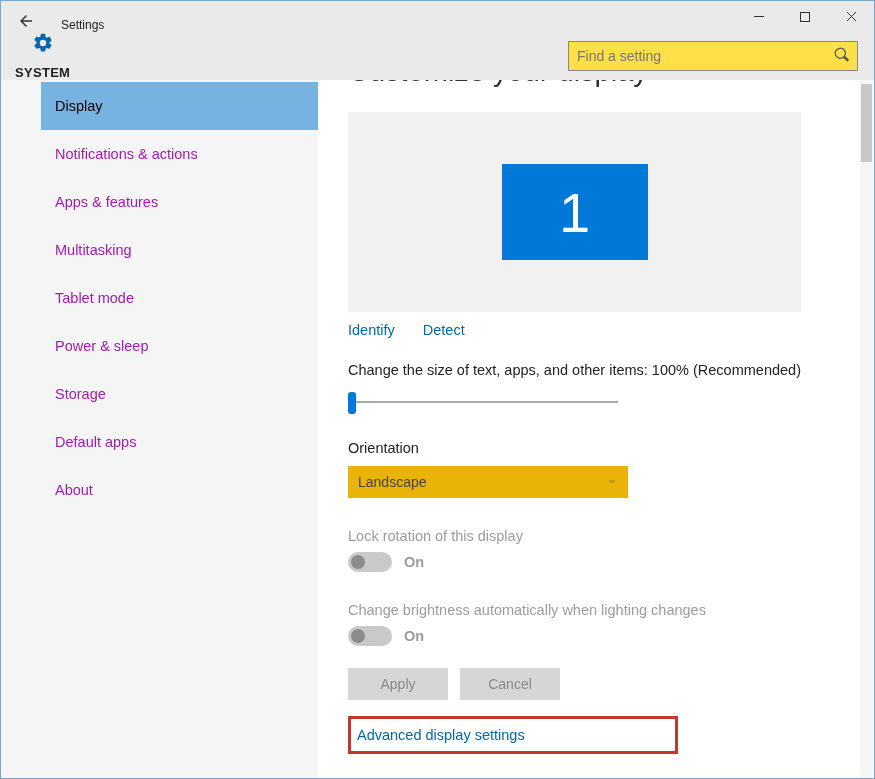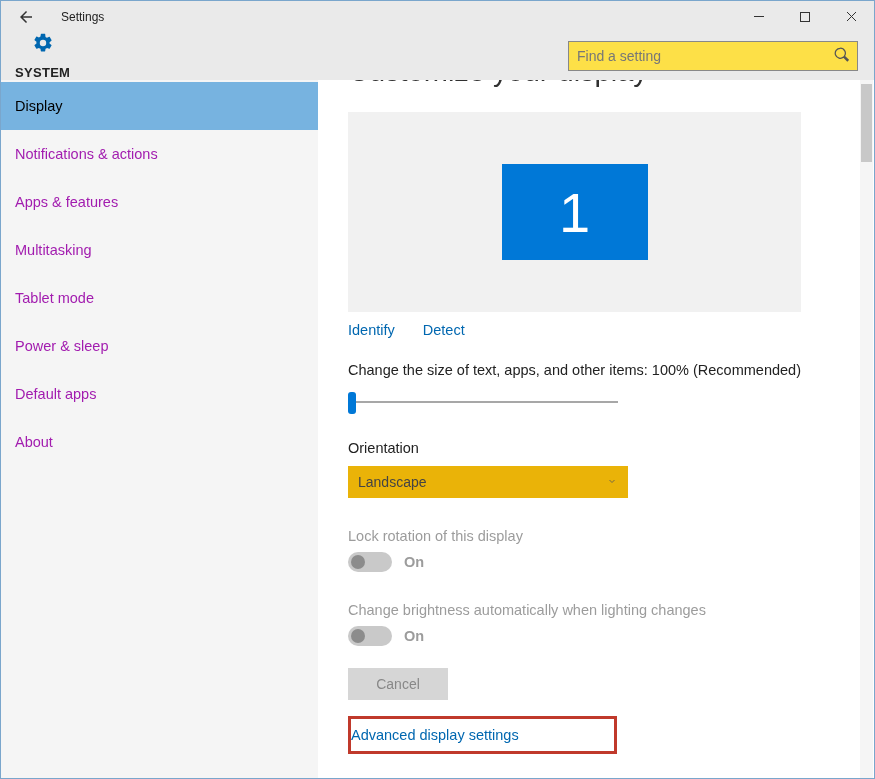--- a/index.html
+++ b/index.html
@@ -12,21 +12,21 @@
     position: relative;
     display: flex;
     flex-direction: column;
   }
 
   
   .titlebar {
     height: 31px;
     background: #eaeaea;
     display: flex;
-    align-items: center;
+    align-items: flex-end;
     padding-left: 14px;
     position: relative;
     font-size: 12px;
     color: #222;
   }
   .titlebar .back-arrow {
     width: 22px; height: 22px;
     display: flex; align-items: center; justify-content: center;
     margin-right: 24px;
     cursor: default;
@@ -86,20 +86,21 @@
   .body-row {
     flex: 1;
     display: flex;
     overflow: hidden;
     position: relative;
   }
   .sidebar {
     width: 317px;
     background: #f5f5f5;
     padding-top: 2px;
+    padding-left: 40px;
   }
   .sidebar-item {
     height: 48px;
     display: flex; align-items: center;
     padding-left: 14px;
     font-size: 14.5px;
     color: #a21caf;
     cursor: default;
   }
   .sidebar-item.selected {
@@ -194,22 +195,23 @@
   .btn {
     width: 100px; height: 32px;
     background: #d6d6d6; color: #888;
     display: flex; align-items: center; justify-content: center;
     font-size: 14px;
   }
 
   .advanced-box {
     margin-top: 16px;
     border: 3px solid #c0392b;
-    width: 269px; height: 38px;
+    width: 330px; height: 38px;
     display: flex; align-items: center;
+    padding-left: 6px;
   }
   .advanced-link {
     color: #0067b0; font-size: 14.5px;
   }
 </style>
 </head>
 <body>
 
 <div class="window">
 
@@ -271,20 +273,23 @@
           <span>Apps &amp; features</span>
         </div>
       <div class="sidebar-item">
           <span>Multitasking</span>
         </div>
       <div class="sidebar-item">
           <span>Tablet mode</span>
         </div>
       <div class="sidebar-item">
           <span>Power &amp; sleep</span>
+        </div>
+      <div class="sidebar-item">
+          <span>Storage</span>
         </div>
       <div class="sidebar-item">
           <span>Default apps</span>
         </div>
       <div class="sidebar-item">
           <span>About</span>
         </div>
     </div>
 
     <div class="content-wrap">
@@ -331,20 +336,23 @@
         <div class="muted-label">Change brightness automatically when lighting changes</div>
         <div class="toggle-row">
           <div class="toggle">
               <div class="knob"></div>
             </div>
           <span class="toggle-text">On</span>
         </div>
 
         <div class="btn-row">
           <div class="btn">
+              <span>Apply</span>
+            </div>
+          <div class="btn">
               <span>Cancel</span>
             </div>
         </div>
 
         <div class="advanced-box">
           <span class="advanced-link">Advanced display settings</span>
         </div>
 
       </div>
 

